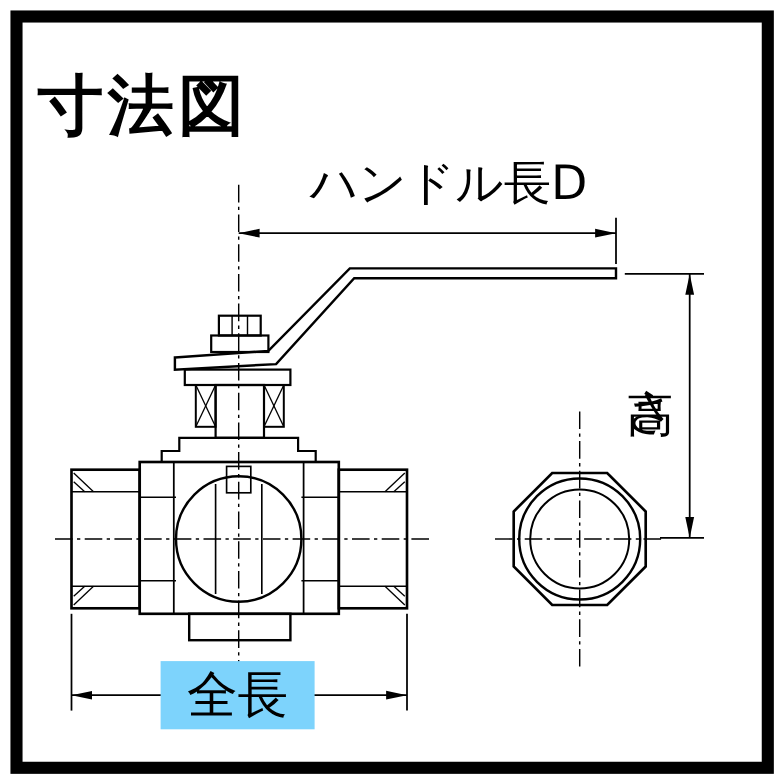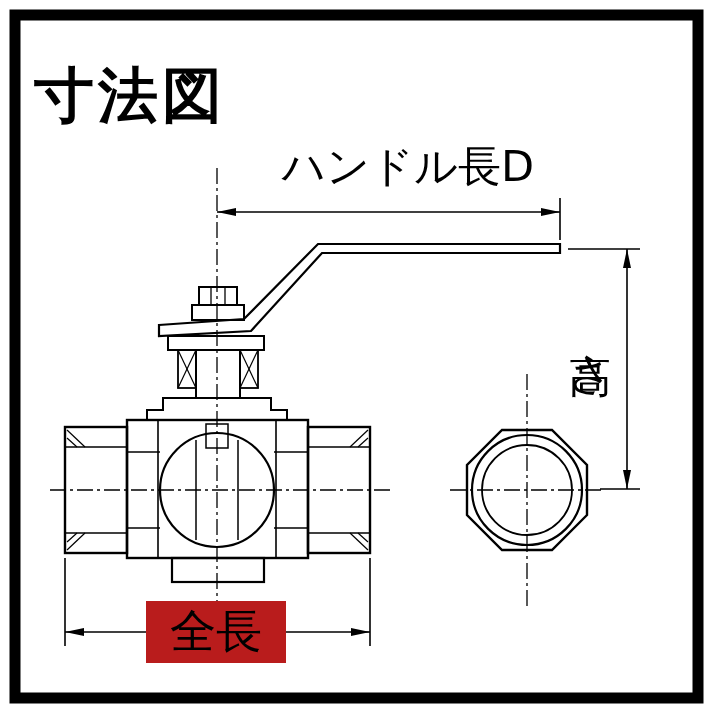--- a/index.html
+++ b/index.html
@@ -22,21 +22,21 @@
   }
   .height-label {
     left:562px; top:318px;
     font-size:43px; font-weight:500;
     writing-mode:vertical-rl; text-orientation:upright;
     letter-spacing:8px;
   }
   .overall-label {
     left:146px; top:601px; width:140px;
     text-align:center; font-size:46px; font-weight:500;
-    background:#b91c1c;
+    background:#7dd3fc;
   }
 </style>
 </head>
 <body>
 
 <div class="canvas">
 
   <svg width="713" height="713" viewBox="0 0 713 713">
     <defs>
       <marker id="arr" markerUnits="userSpaceOnUse" markerWidth="22" markerHeight="12" refX="19" refY="5" orient="auto-start-reverse">

